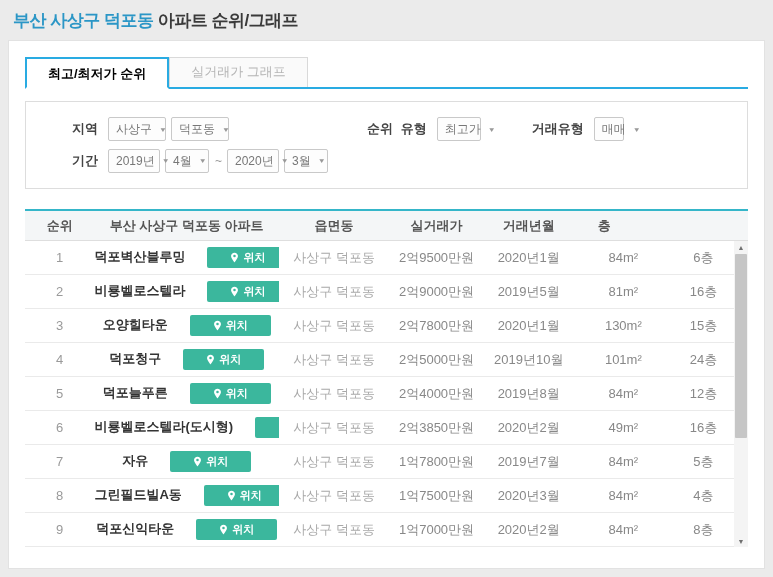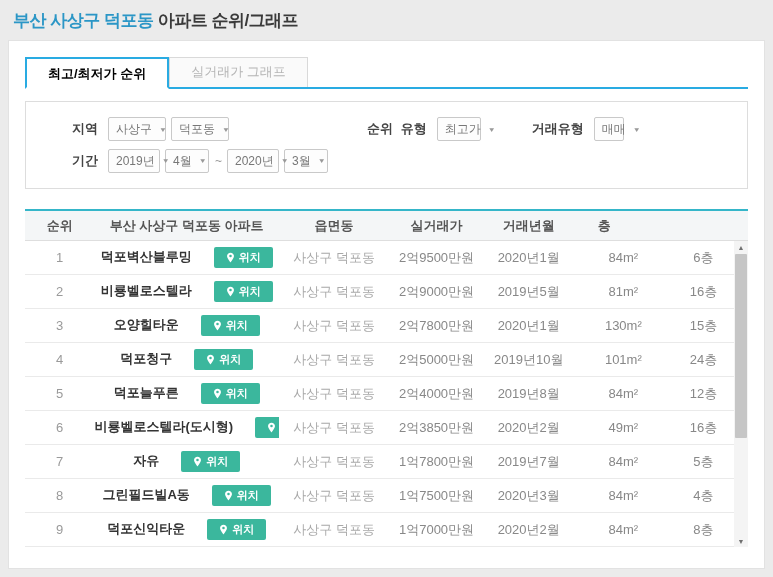--- a/index.html
+++ b/index.html
@@ -73,21 +73,21 @@
 
   .tbody-wrap { position:relative; }
   .tbody { padding-right:14px; }
   .trow { display:flex; align-items:center; height:34px; border-bottom:1px solid #eaeaea; background:#fff; }
   .trow .col-rank { color:#9a9a9a; }
   .trow .col-dong { color:#a8a8a8; }
   .apt-name { font-weight:bold; color:#333; font-size:13px; }
   .badge {
     display:inline-flex; align-items:center; gap:4px;
     background:#3bb79d; color:#fff; font-size:11px; font-weight:bold;
-    padding:3px 12px; border-radius:2px; margin-left:22px; cursor:pointer;
+    padding:3px 23px; border-radius:2px; margin-left:22px; cursor:pointer;
     vertical-align:middle;
   }
   .badge svg { width:9px; height:11px; display:block; }
 
   
   .scrollbar { position:absolute; right:0; top:0; width:14px; height:100%; background:#f4f4f4; }
   .sb-arrow {
     position:absolute; left:0; width:14px; height:12px;
     font-size:7px; color:#707070; text-align:center; line-height:13px; cursor:pointer;
   }

